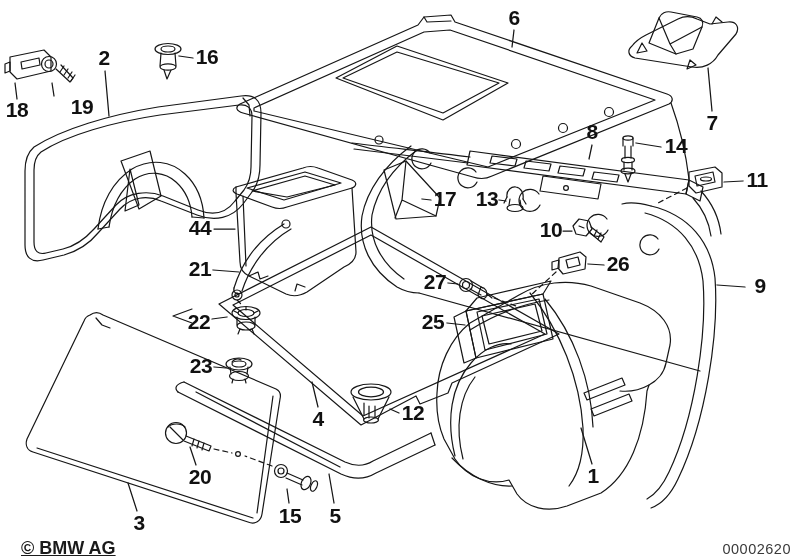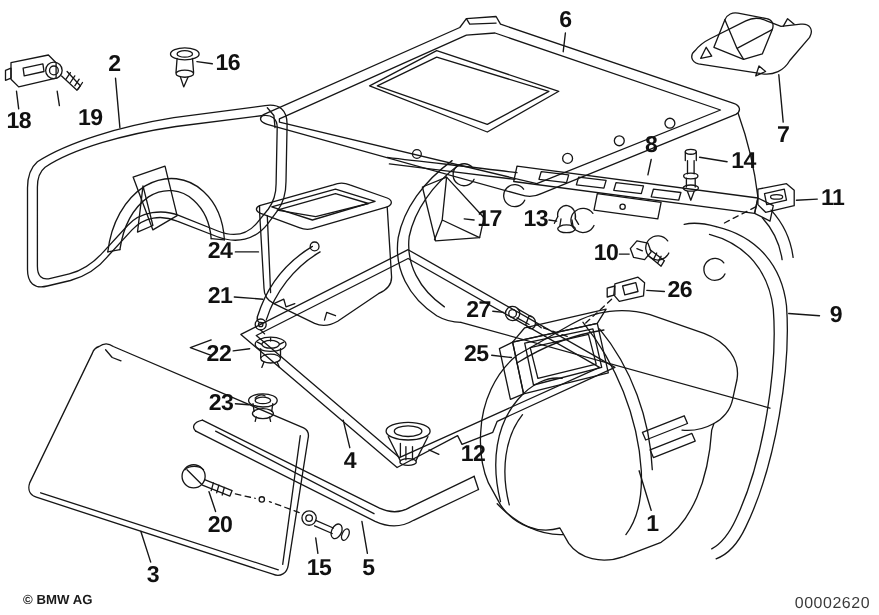--- a/index.html
+++ b/index.html
@@ -17,21 +17,21 @@
   .w2{stroke-width:2}.w22{stroke-width:2.2}
   .fw{fill:#ffffff}.fd{fill:#161616;stroke:none}
   .dash{stroke-dasharray:5 4;stroke-width:1.1}
   #leader-lines line{stroke:#161616;stroke-width:1.25;}
   .callout{
     position:absolute;transform:translate(-50%,-55%);
     font-size:21px;font-weight:700;color:#111;white-space:nowrap;line-height:1;
     letter-spacing:-.5px;
   }
   .footer-left{
-    position:absolute;left:21px;top:538px;font-size:12px;font-weight:700;color:#1a1a1a;
+    position:absolute;left:21px;top:538px;font-size:18px;font-weight:700;color:#1a1a1a;text-decoration:underline;
   }
   .footer-right{
     position:absolute;right:8px;top:541px;font-size:14.5px;font-weight:400;color:#3a3a3a;
     letter-spacing:.5px;
   }
 </style>
 </head>
 <body>
 
 <div id="stage">
@@ -318,30 +318,30 @@
       <div class="callout" style="left: 104px; top: 59px;">2</div>
       <div class="callout" style="left: 207px; top: 58px;">16</div>
       <div class="callout" style="left: 17px; top: 111px;">18</div>
       <div class="callout" style="left: 54px; top: 108px; margin-left: 28px;">19</div>
       <div class="callout" style="left: 592px; top: 133px;">8</div>
       <div class="callout" style="left: 676px; top: 147px;">14</div>
       <div class="callout" style="left: 757px; top: 181px; text-align: right;">11</div>
       <div class="callout" style="left: 445px; top: 200px;">17</div>
       <div class="callout" style="left: 487px; top: 200px;">13</div>
       <div class="callout" style="left: 551px; top: 231px;">10</div>
-      <div class="callout" style="left: 200px; top: 229px;">24</div>
+      <div class="callout" style="left: 200px; top: 229px;">44</div>
       <div class="callout" style="left: 200px; top: 270px;">21</div>
       <div class="callout" style="left: 618px; top: 265px;">26</div>
       <div class="callout" style="left: 760px; top: 287px;">9</div>
       <div class="callout" style="left: 435px; top: 283px;">27</div>
       <div class="callout" style="left: 433px; top: 323px;">25</div>
       <div class="callout" style="left: 199px; top: 323px;">22</div>
       <div class="callout" style="left: 201px; top: 367px;">23</div>
       <div class="callout" style="left: 318px; top: 420px;">4</div>
-      <div class="callout" style="left: 413px; top: 414px; margin-left: 17px;">12</div>
+      <div class="callout" style="left: 413px; top: 414px;">12</div>
       <div class="callout" style="left: 200px; top: 478px;">20</div>
       <div class="callout" style="left: 593px; top: 477px;">1</div>
       <div class="callout" style="left: 290px; top: 517px;">15</div>
       <div class="callout" style="left: 335px; top: 517px;">5</div>
       <div class="callout" style="left: 139px; top: 524px;">3</div>
     </div>
 
   <div class="footer-left">© BMW AG</div>
   <div class="footer-right">00002620</div>
 </div>

